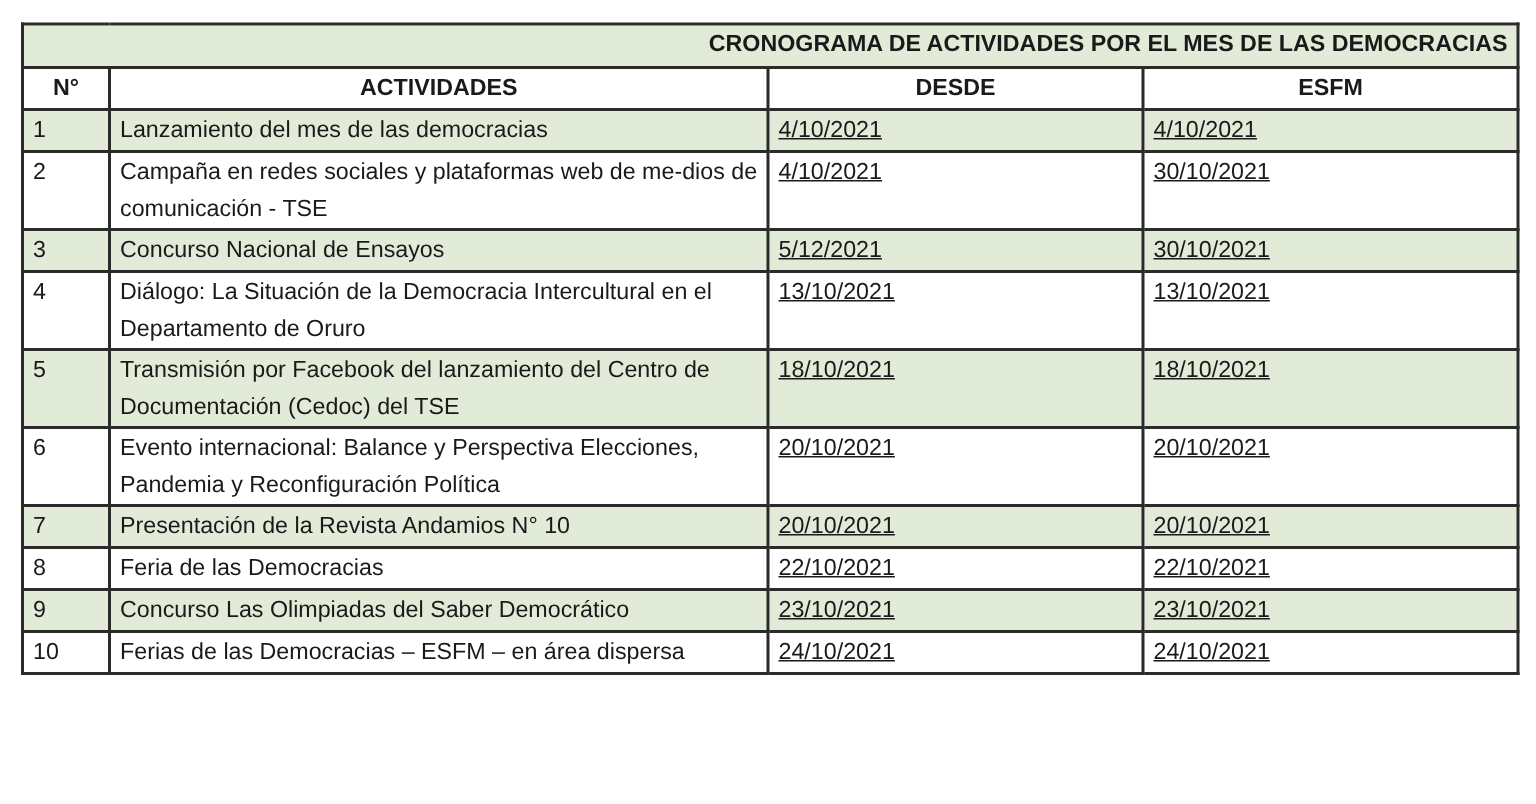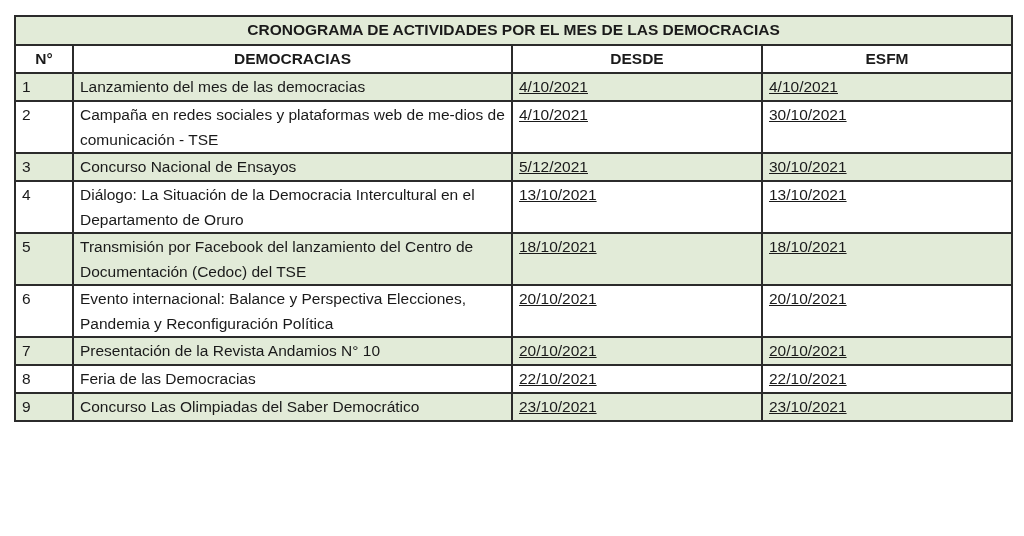--- a/index.html
+++ b/index.html
@@ -2,21 +2,21 @@
 <html><head>
   <meta charset="utf-8">
   <style>
     html, body { margin:0; padding:0; background:#ffffff; }
     body { width:1024px; height:536px; position:relative; overflow:hidden;
            font-family:"Liberation Sans", "DejaVu Sans", sans-serif; color:#1a1a1a; }
     table.sched { position:absolute; left:14px; top:15px; width:997px;
                   border-collapse:collapse; table-layout:fixed; }
     table.sched td, table.sched th { border:2px solid #2b2b2b; padding:0 6px; vertical-align:top;
                   font-size:15.5px; line-height:25px; overflow:hidden; }
-    .title-row th { background:#e2ebd8; text-align:center; font-weight:bold; font-size:17px;
+    .title-row th { background:#e2ebd8; text-align:right; font-weight:bold; font-size:17px;
                     height:27px; line-height:27px; }
     .head-row th { background:#ffffff; text-align:center; font-weight:bold; font-size:15.5px;
                    height:26px; line-height:26px; }
     tr.green td { background:#e2ebd8; }
     tr.white td { background:#ffffff; }
     tr.one td { height:26px; line-height:26px; }
     tr.two td { height:48px; }
     td.num { padding-left:6px; }
     td.act { padding-left:8px; padding-top:1px;margin-top:16px; }
     td.date { padding-left:8px; padding-top:1px;text-decoration:underline; }
@@ -30,21 +30,21 @@
     <col style="width:439px">
     <col style="width:250px">
     <col style="width:250px">
   </colgroup>
   <thead>
     <tr class="title-row">
       <th colspan="4">CRONOGRAMA DE ACTIVIDADES POR EL MES DE LAS DEMOCRACIAS</th>
     </tr>
     <tr class="head-row">
       <th>N°</th>
-      <th>DEMOCRACIAS</th>
+      <th>ACTIVIDADES</th>
       <th>DESDE</th>
       <th>ESFM</th>
     </tr>
   </thead>
   <tbody>
     <tr class="green one">
       <td class="num">1</td>
       <td class="act">Lanzamiento del mes de las democracias</td>
       <td class="date">4/10/2021</td>
       <td class="date">4/10/2021</td>
@@ -90,14 +90,20 @@
       <td class="act">Feria de las Democracias</td>
       <td class="date">22/10/2021</td>
       <td class="date">22/10/2021</td>
     </tr>
     <tr class="green one">
       <td class="num">9</td>
       <td class="act">Concurso Las Olimpiadas del Saber Democrático</td>
       <td class="date">23/10/2021</td>
       <td class="date">23/10/2021</td>
     </tr>
+    <tr class="white one">
+      <td class="num">10</td>
+      <td class="act">Ferias de las Democracias – ESFM – en área dispersa</td>
+      <td class="date">24/10/2021</td>
+      <td class="date">24/10/2021</td>
+    </tr>
   </tbody>
 </table>
 
 </body></html>

